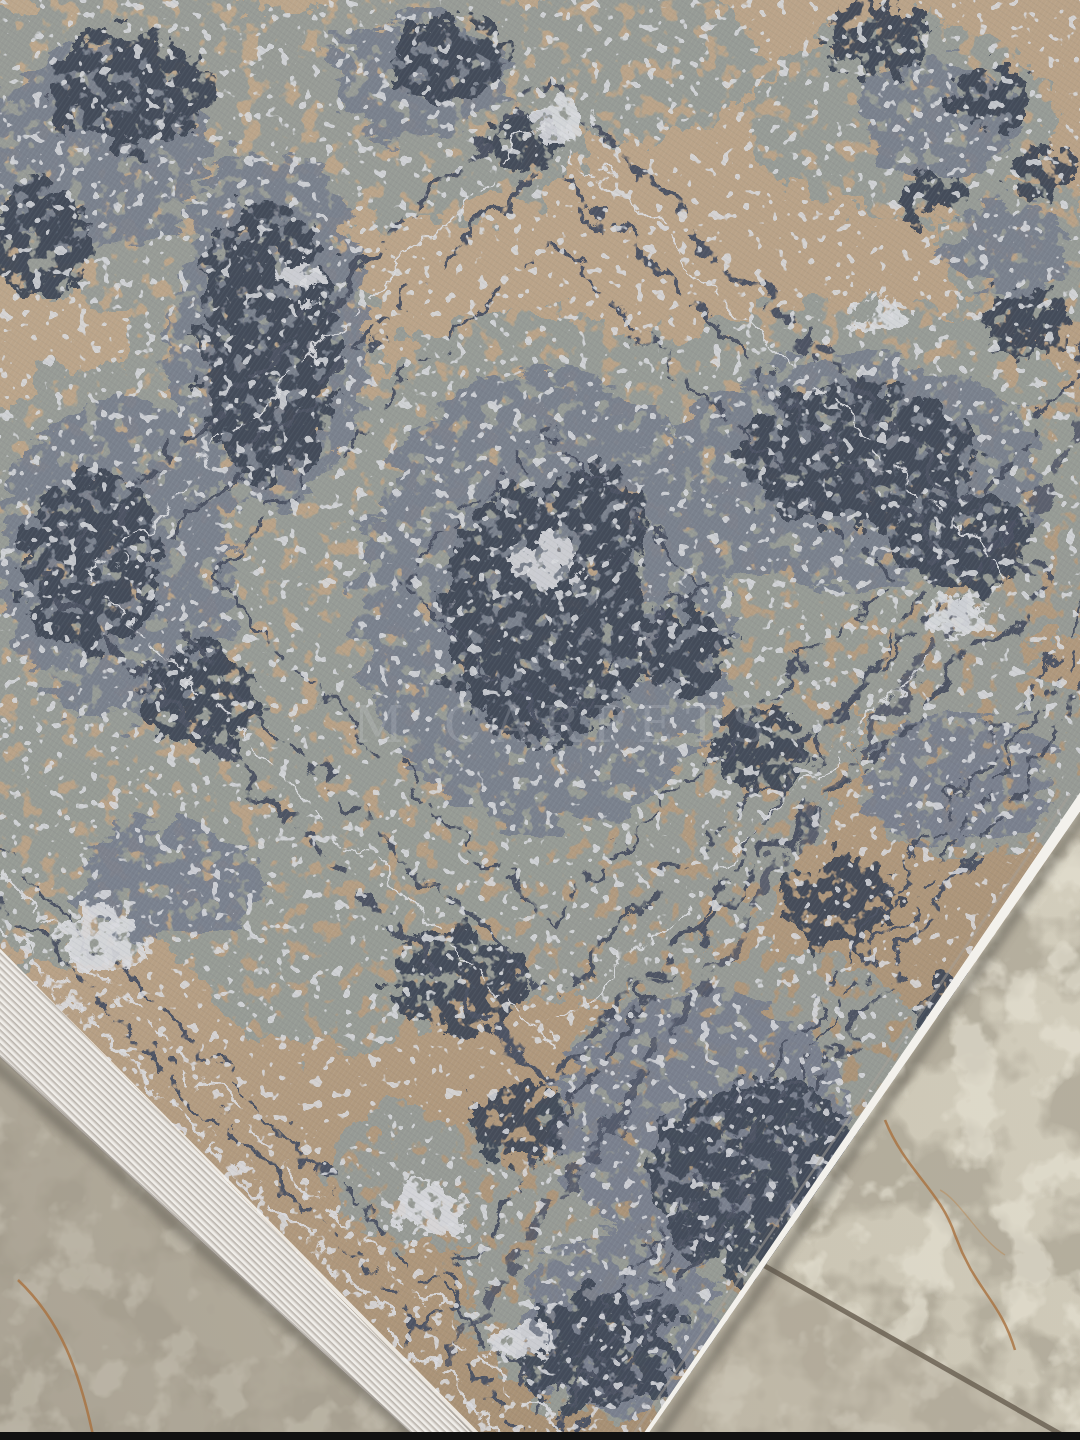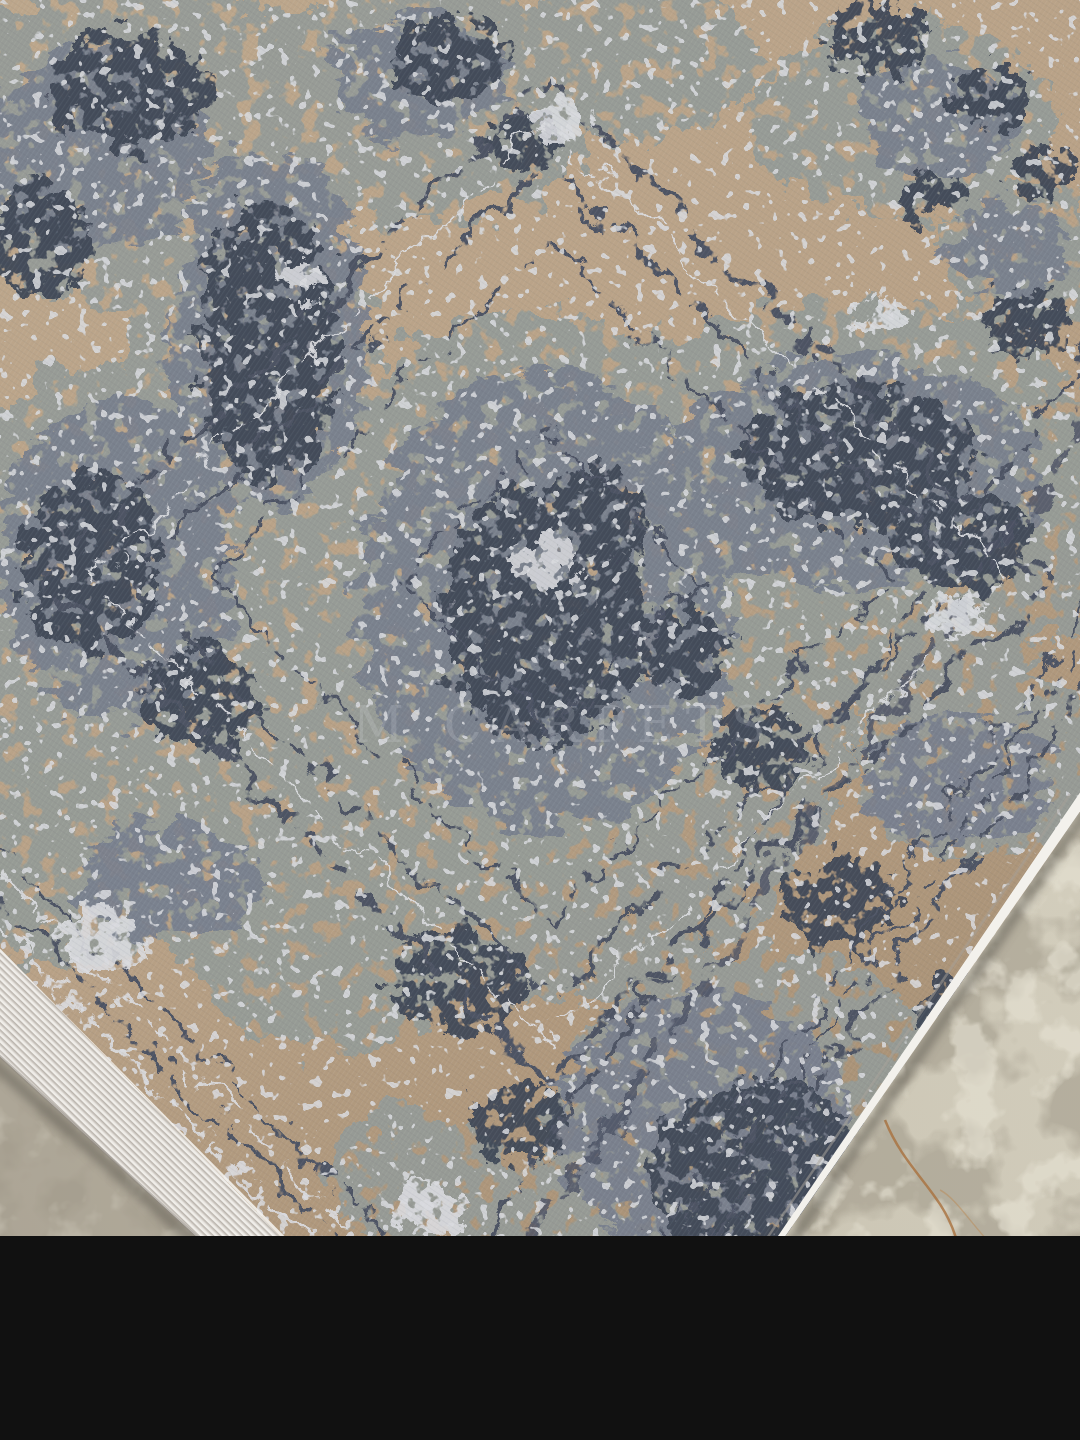--- a/index.html
+++ b/index.html
@@ -1,16 +1,16 @@
 <!DOCTYPE html>
 <html><head>
 <meta charset="utf-8">
 <style>
   html,body{margin:0;padding:0;background:#111;}
-  .stage{position:relative;width:1080px;height:1236px;overflow:hidden;background:#cdc7b6;
+  .stage{position:relative;width:1080px;height:1432px;overflow:hidden;background:#cdc7b6;
          font-family:"DejaVu Serif", serif;}
   .stage svg{position:absolute;inset:0;display:block;}
 </style>
 </head>
 <body>
 
 <div class="stage">
 <svg viewBox="0 0 1080 1440" width="1080" height="1440">
   <defs>
     <linearGradient id="floorG" x1="1" y1="0.3" x2="0" y2="1">

